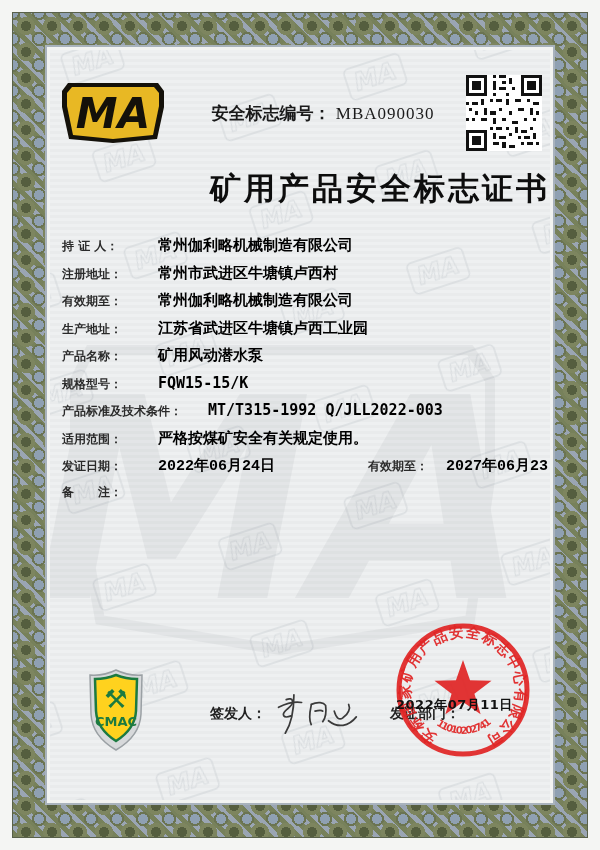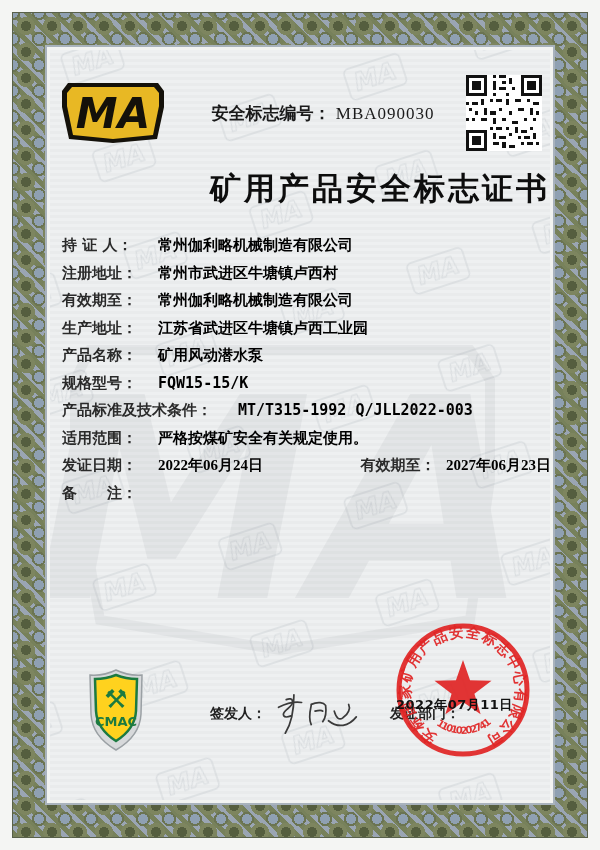--- a/index.html
+++ b/index.html
@@ -36,23 +36,23 @@
   .cert-no { font-size:17px; color:#1a1a1a; white-space:nowrap; margin-left:14px; }
   .cert-no .no-label { font-weight:bold; font-family:"DejaVu Sans",sans-serif; }
   .cert-no .no-value { font-family:"Liberation Serif","DejaVu Serif",serif; letter-spacing:1px; }
 
   .title { position:absolute; top:118px; left:0; right:0; text-align:right;
            font-family:"DejaVu Serif","Liberation Serif",serif;
            font-size:31px; font-weight:bold; color:#0d0d0d; letter-spacing:3px; }
 
   .fields { position:absolute; top:186px; left:12px; right:8px; }
   .row { display:flex; align-items:baseline; height:27.5px; }
-  .row .label { flex:0 0 96px; font-size:15px; font-weight:bold; color:#2a2a2a; white-space:nowrap; }
+  .row .label { flex:0 0 96px; font-size:12px; font-weight:bold; color:#2a2a2a; white-space:nowrap; }
   .row.wide .label { flex:0 0 auto; margin-right:26px; }
-  .row .value { font-family:Liberation Serif, serif;
+  .row .value { font-family:Liberation Mono, monospace;
                 font-weight:bold; font-size:15px; color:#000; white-space:nowrap; }
   .row .value.code { font-family:"DejaVu Sans Mono","Liberation Mono",monospace; letter-spacing:0; }
   .row .value.v1 { flex:0 0 192px; }
   .row .label.l2 { flex:0 0 96px; margin-left:0;text-align:center; }
 
   .statement { position:absolute; top:508px; left:12px; right:8px;
                font-family:"DejaVu Serif","Liberation Serif",serif;
                font-weight:bold; font-size:13.5px; color:#0a0a0a;
                line-height:21px; text-align:justify; text-indent:2em; }
 

